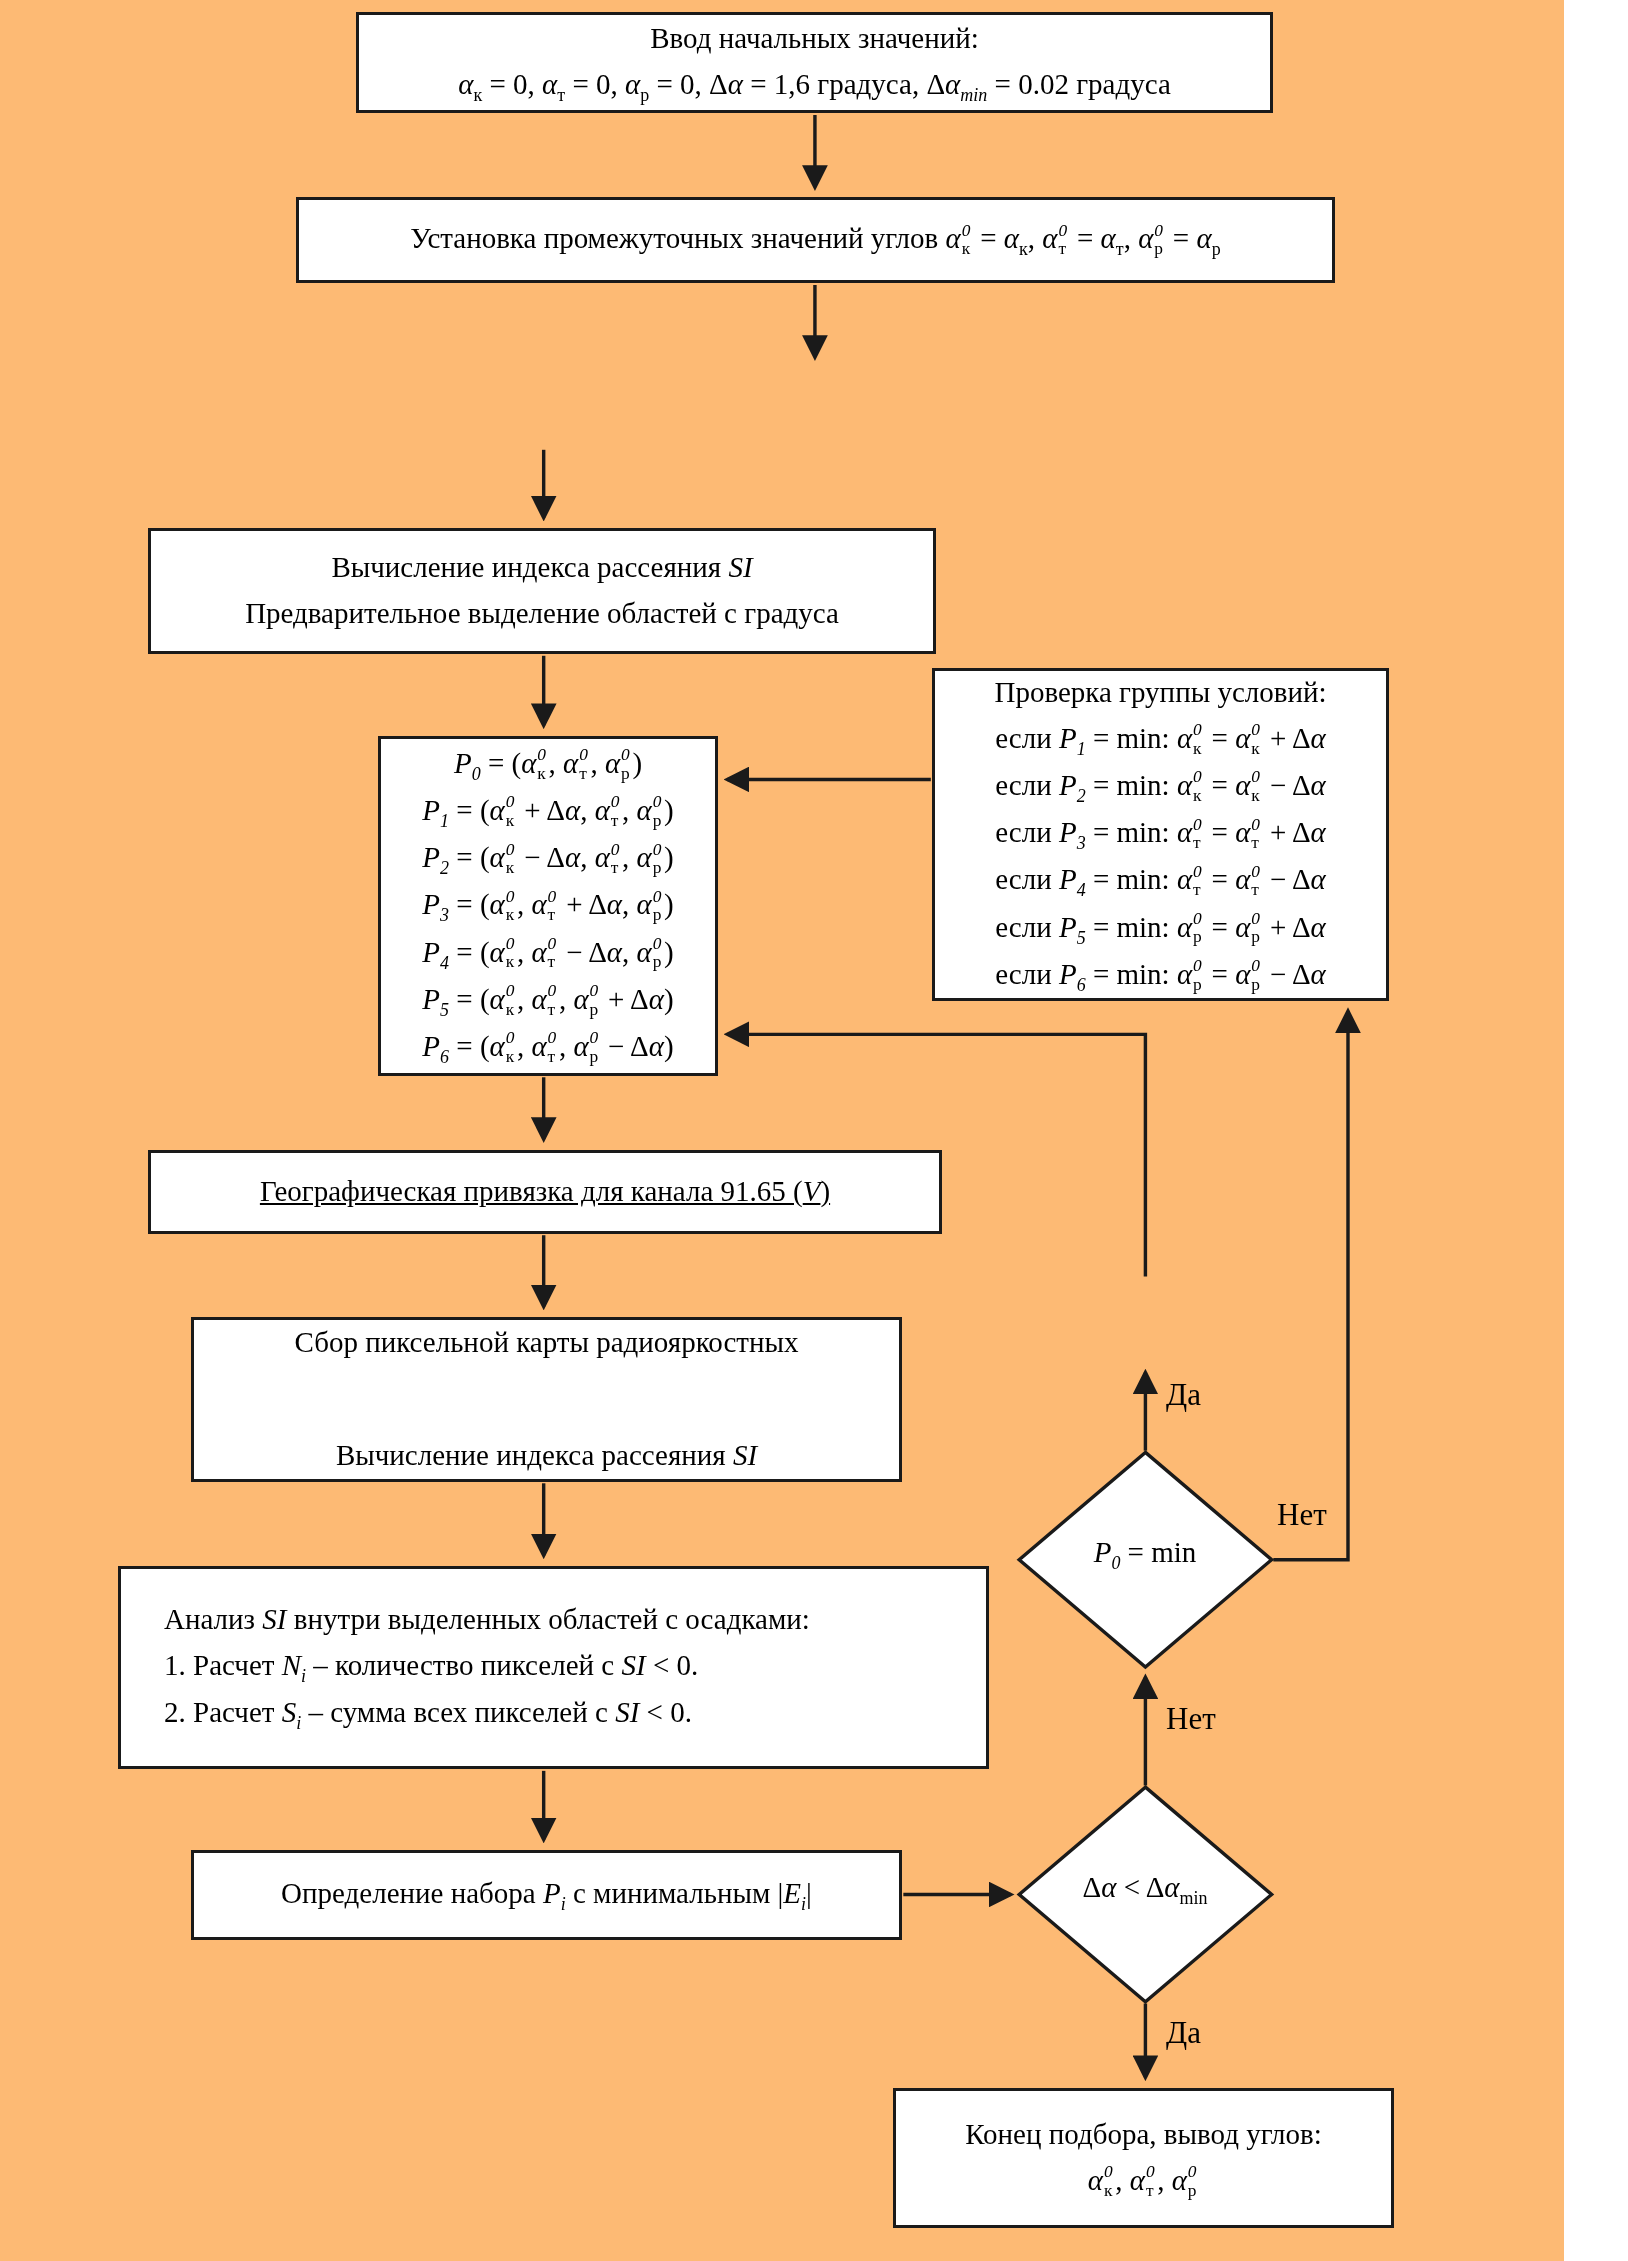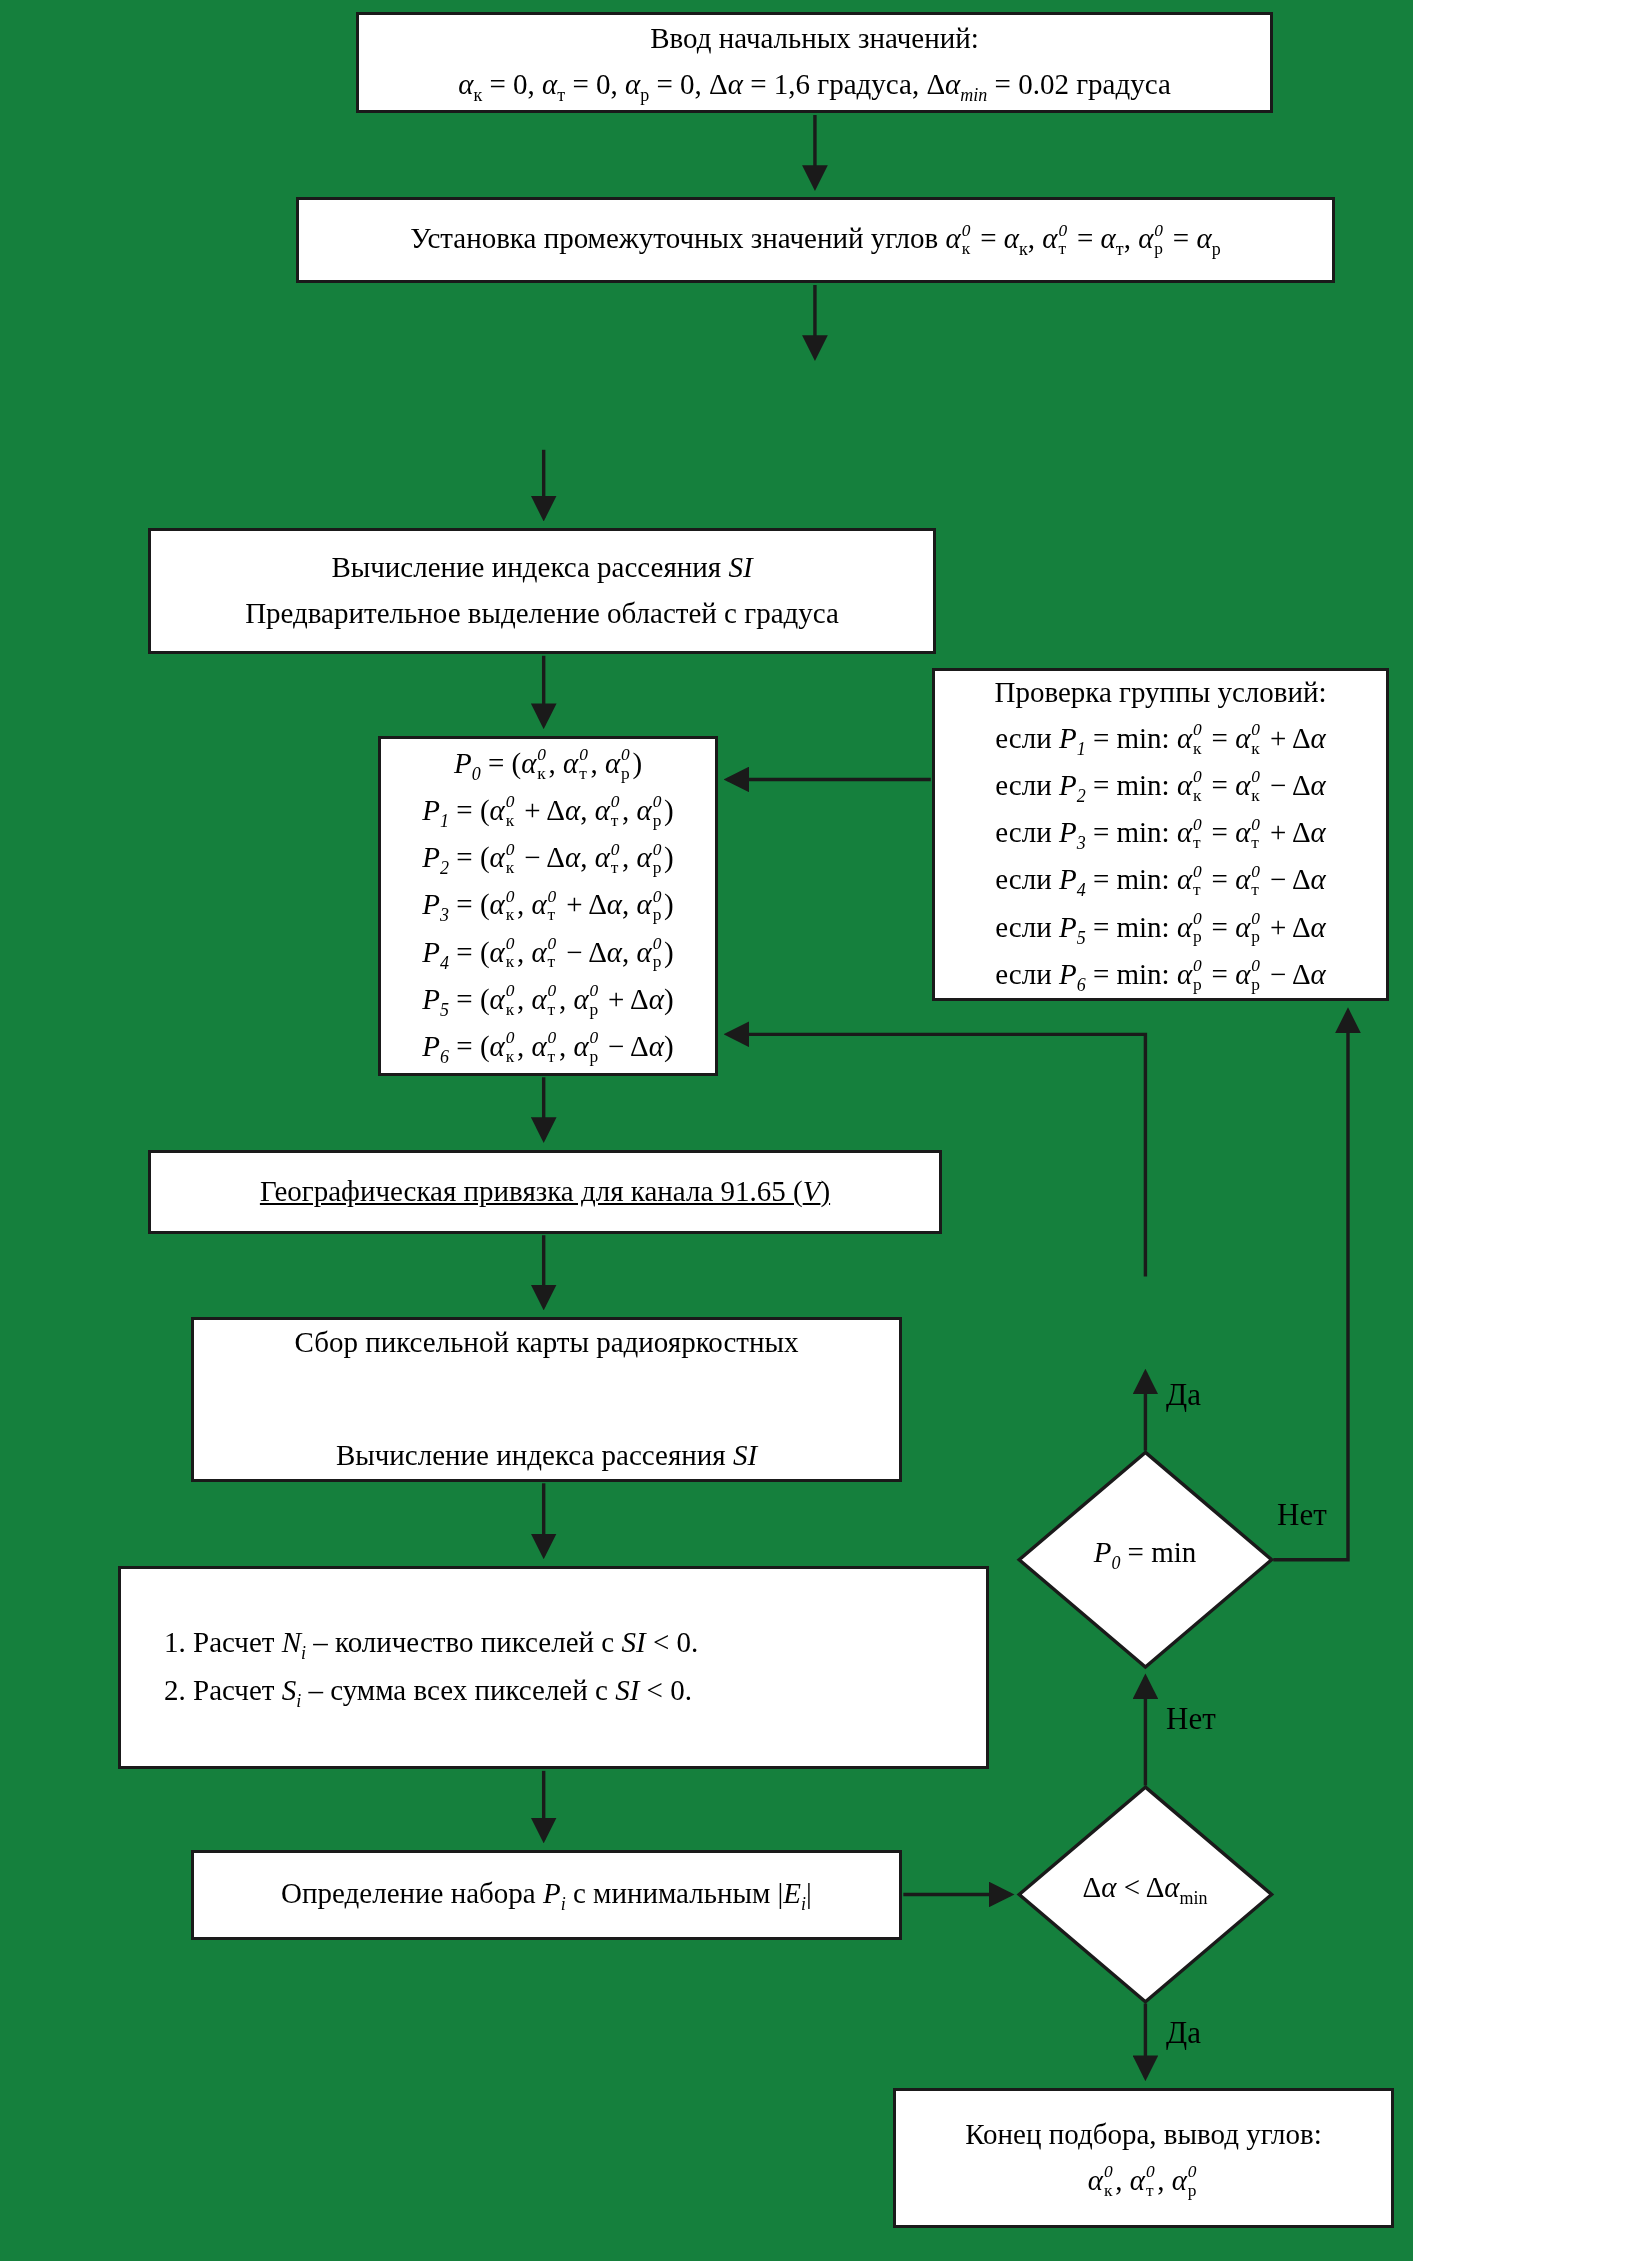--- a/index.html
+++ b/index.html
@@ -1,18 +1,18 @@
 <!DOCTYPE html>
 <html style="font-size:13.7px"><head>
 <meta charset="utf-8">
 <style>
   *{box-sizing:border-box;margin:0;padding:0;}
   html,body{background:#ffffff;}
   body{font-family:"Liberation Serif","DejaVu Serif",serif;color:#000;}
-  .canvas{position:relative;width:1413px;height:2261px;background:#15803d;overflow:hidden;}
+  .canvas{position:relative;width:1564px;height:2261px;background:#fdba74;overflow:hidden;}
   .connectors{position:absolute;left:0;top:0;width:1629px;height:2261px;}
   .connectors path.arrow{fill:none;stroke:#1a1a1a;stroke-width:4;}
   .connectors polygon.diamond{fill:#ffffff;stroke:#1a1a1a;stroke-width:4;}
   .box{position:absolute;border:3.4px solid #1a1a1a;background:#fff;display:flex;flex-direction:column;
        justify-content:center;align-items:center;text-align:center;font-size:29px;line-height:1.58;}
   .box .bl{white-space:nowrap;}
   .box.left{align-items:flex-start;text-align:left;}
   .dlabel{position:absolute;width:258px;text-align:center;font-size:29px;line-height:1.2;}
   .lbl{position:absolute;font-size:31px;line-height:1;}
   sub{font-size:0.62em;}
@@ -218,20 +218,21 @@
   <div class="box" id="b-geo">
     <div class="bl">Географическая привязка для канала 91.65 (<i>V</i>)</div>
   </div>
 
   <div class="box" id="b-collect2">
     <div class="bl">Сбор пиксельной карты радиояркостных</div>
     <div class="bl">Вычисление индекса рассеяния <i>SI</i></div>
   </div>
 
   <div class="box left" id="b-analysis">
+    <div class="bl">Анализ <i>SI</i> внутри выделенных областей с осадками:</div>
     <div class="bl">1. Расчет <i>N</i><sub><i>i</i></sub> – количество пикселей с <i>SI</i> &lt; 0.</div>
     <div class="bl">2. Расчет <i>S</i><sub><i>i</i></sub> – сумма всех пикселей с <i>SI</i> &lt; 0.</div>
   </div>
 
   <div class="box" id="b-determine">
     <div class="bl">Определение набора <i>P</i><sub><i>i</i></sub> с минимальным |<i>E</i><sub><i>i</i></sub>|</div>
   </div>
 
 
   <div class="box" id="b-end">

